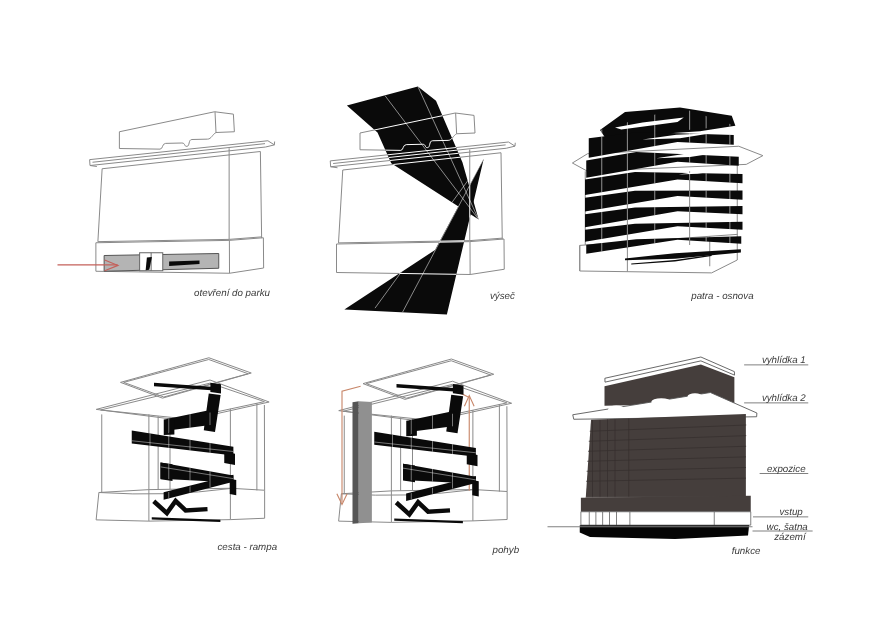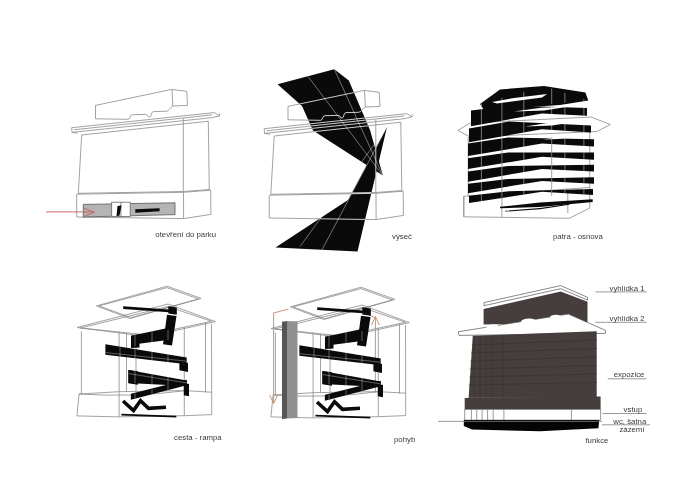--- a/index.html
+++ b/index.html
@@ -1,17 +1,17 @@
 <!DOCTYPE html>
 <html><head>
 <meta charset="utf-8">
 <style>
   html,body{margin:0;padding:0;background:#fff;}
   #page{position:relative;width:700px;height:457px;background:#fff;overflow:hidden;
-        font-family:"Liberation Sans", sans-serif;}
+        font-family:"Liberation Sans", sans-serif;font-style:italic;}
   svg{position:absolute;left:0;top:0;}
   text{font-family:"Liberation Sans", sans-serif;fill:#3a3a3a;}
 </style>
 </head>
 <body>
 <div id="page">
 <svg width="700" height="495" viewBox="0 0 700 495">
   <defs>
     <g id="bldgA" fill="none" stroke-width="0.8">
 

